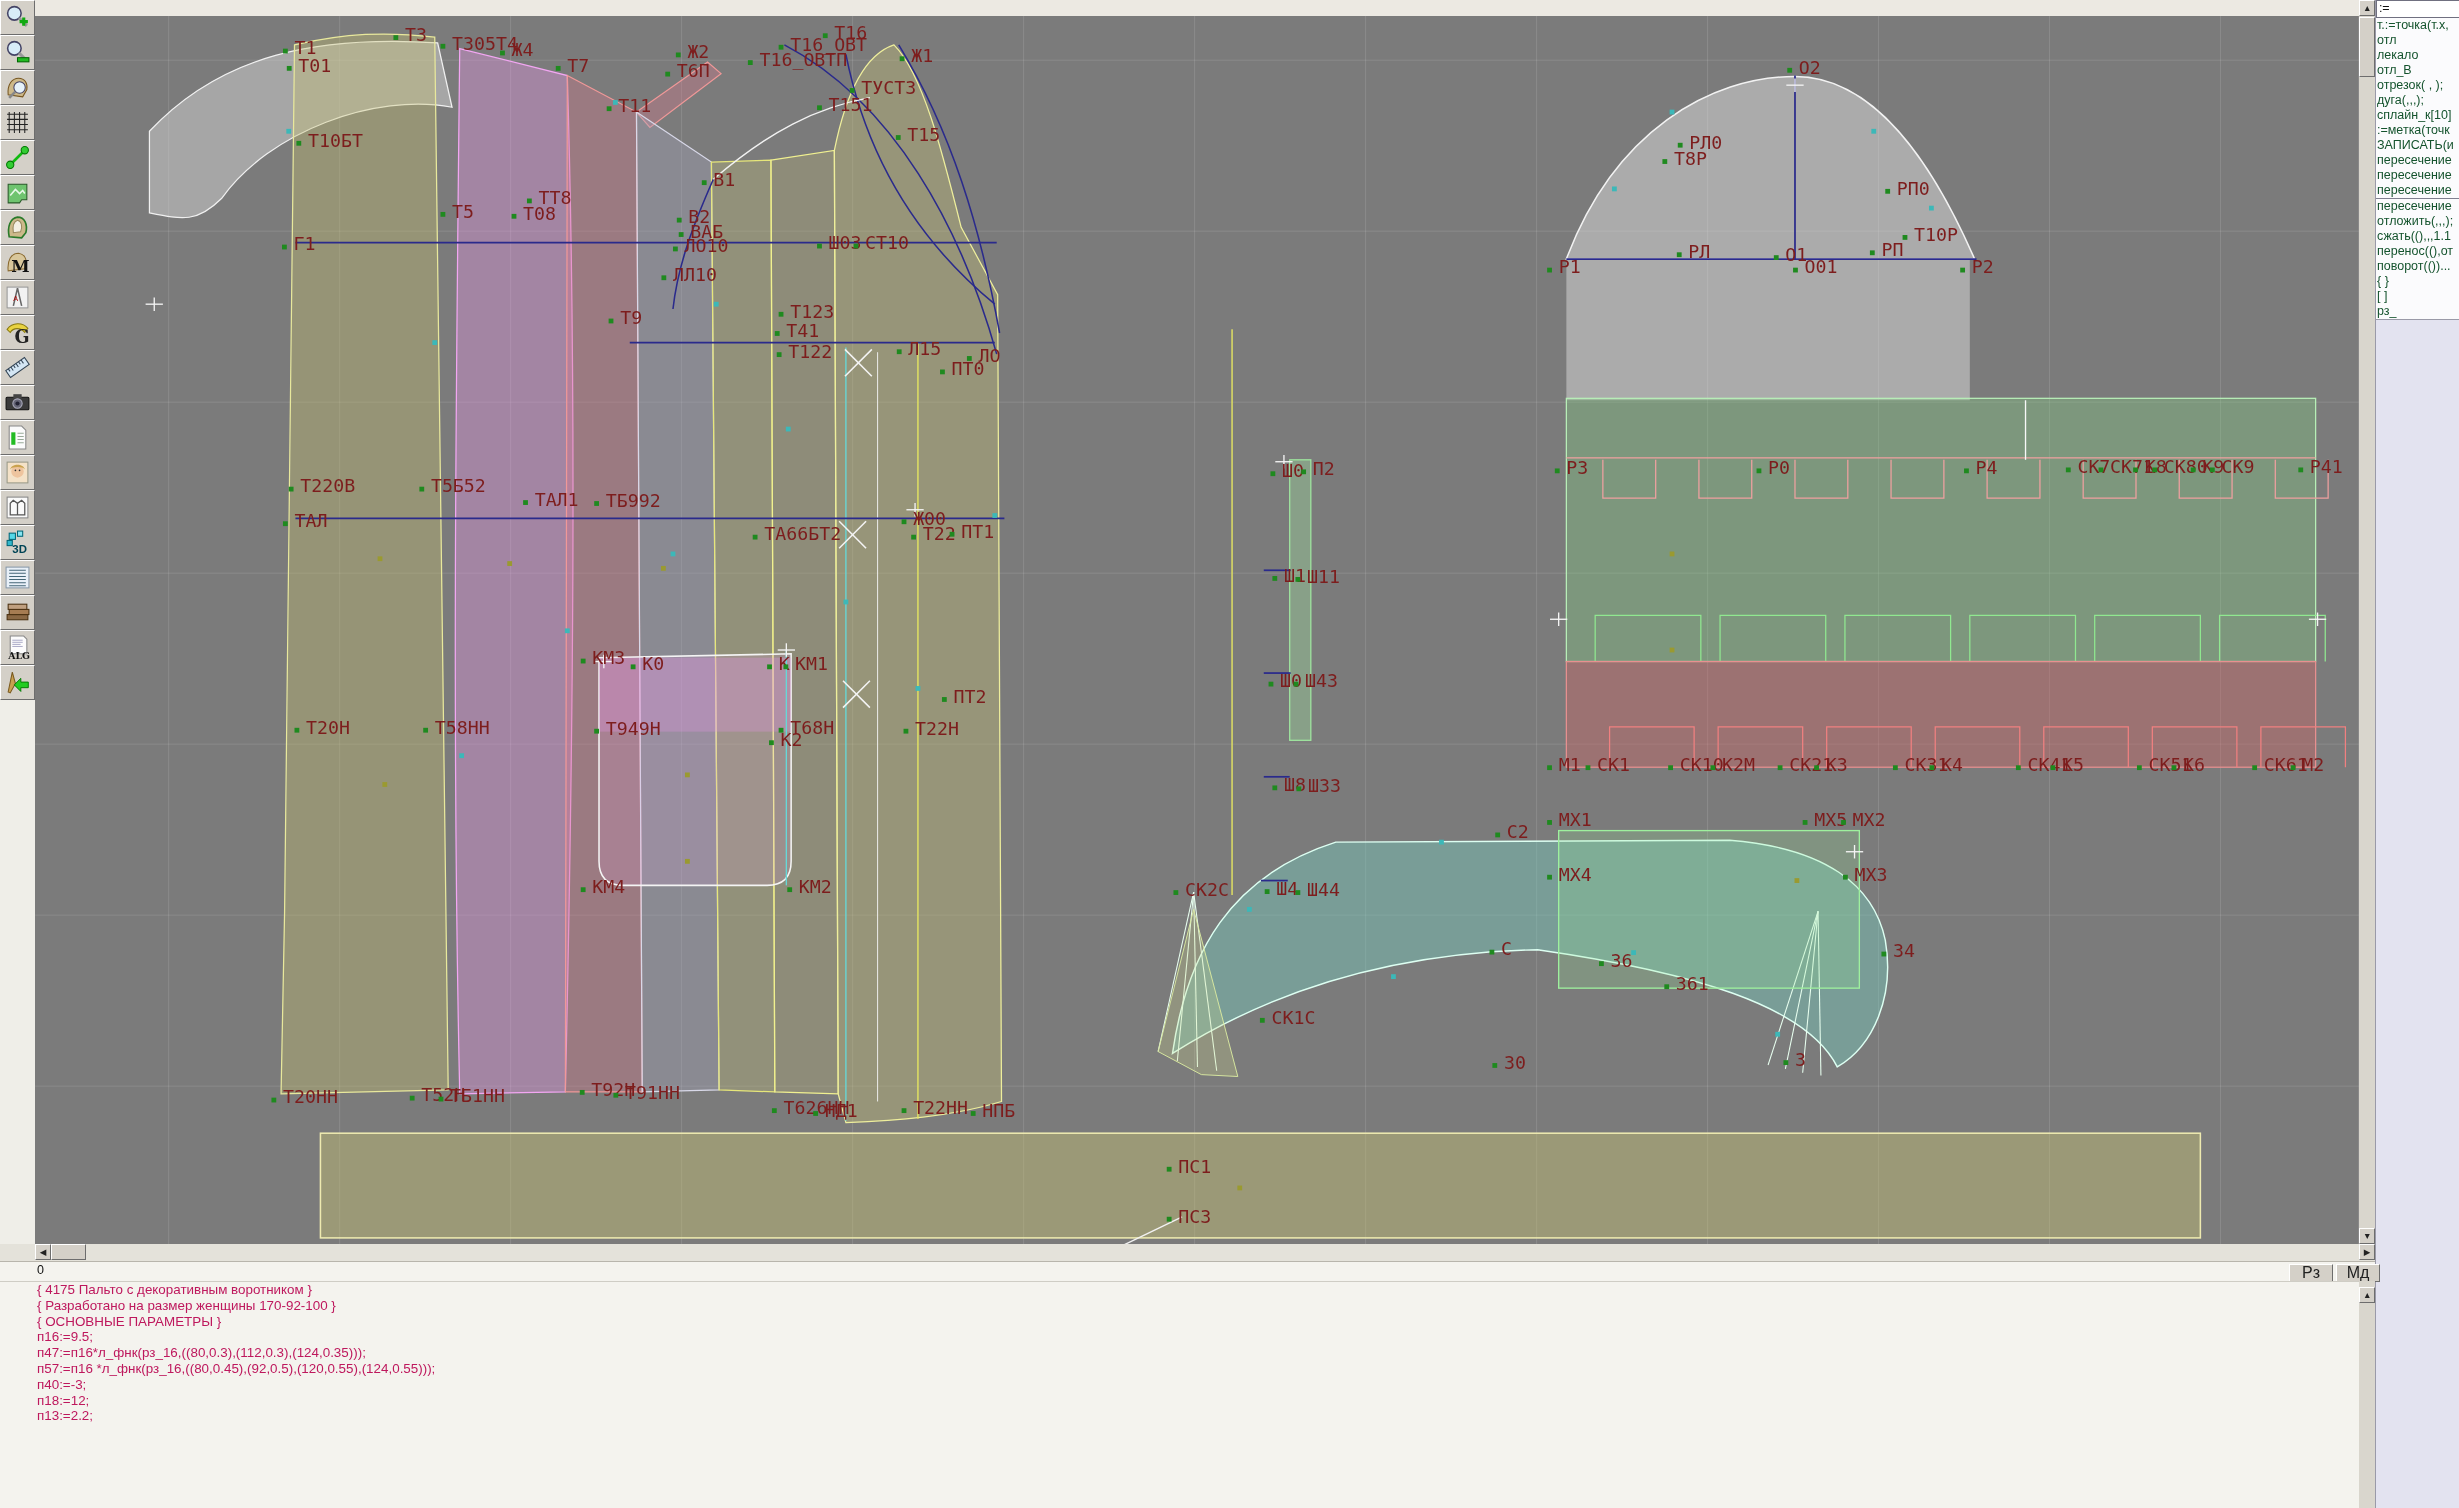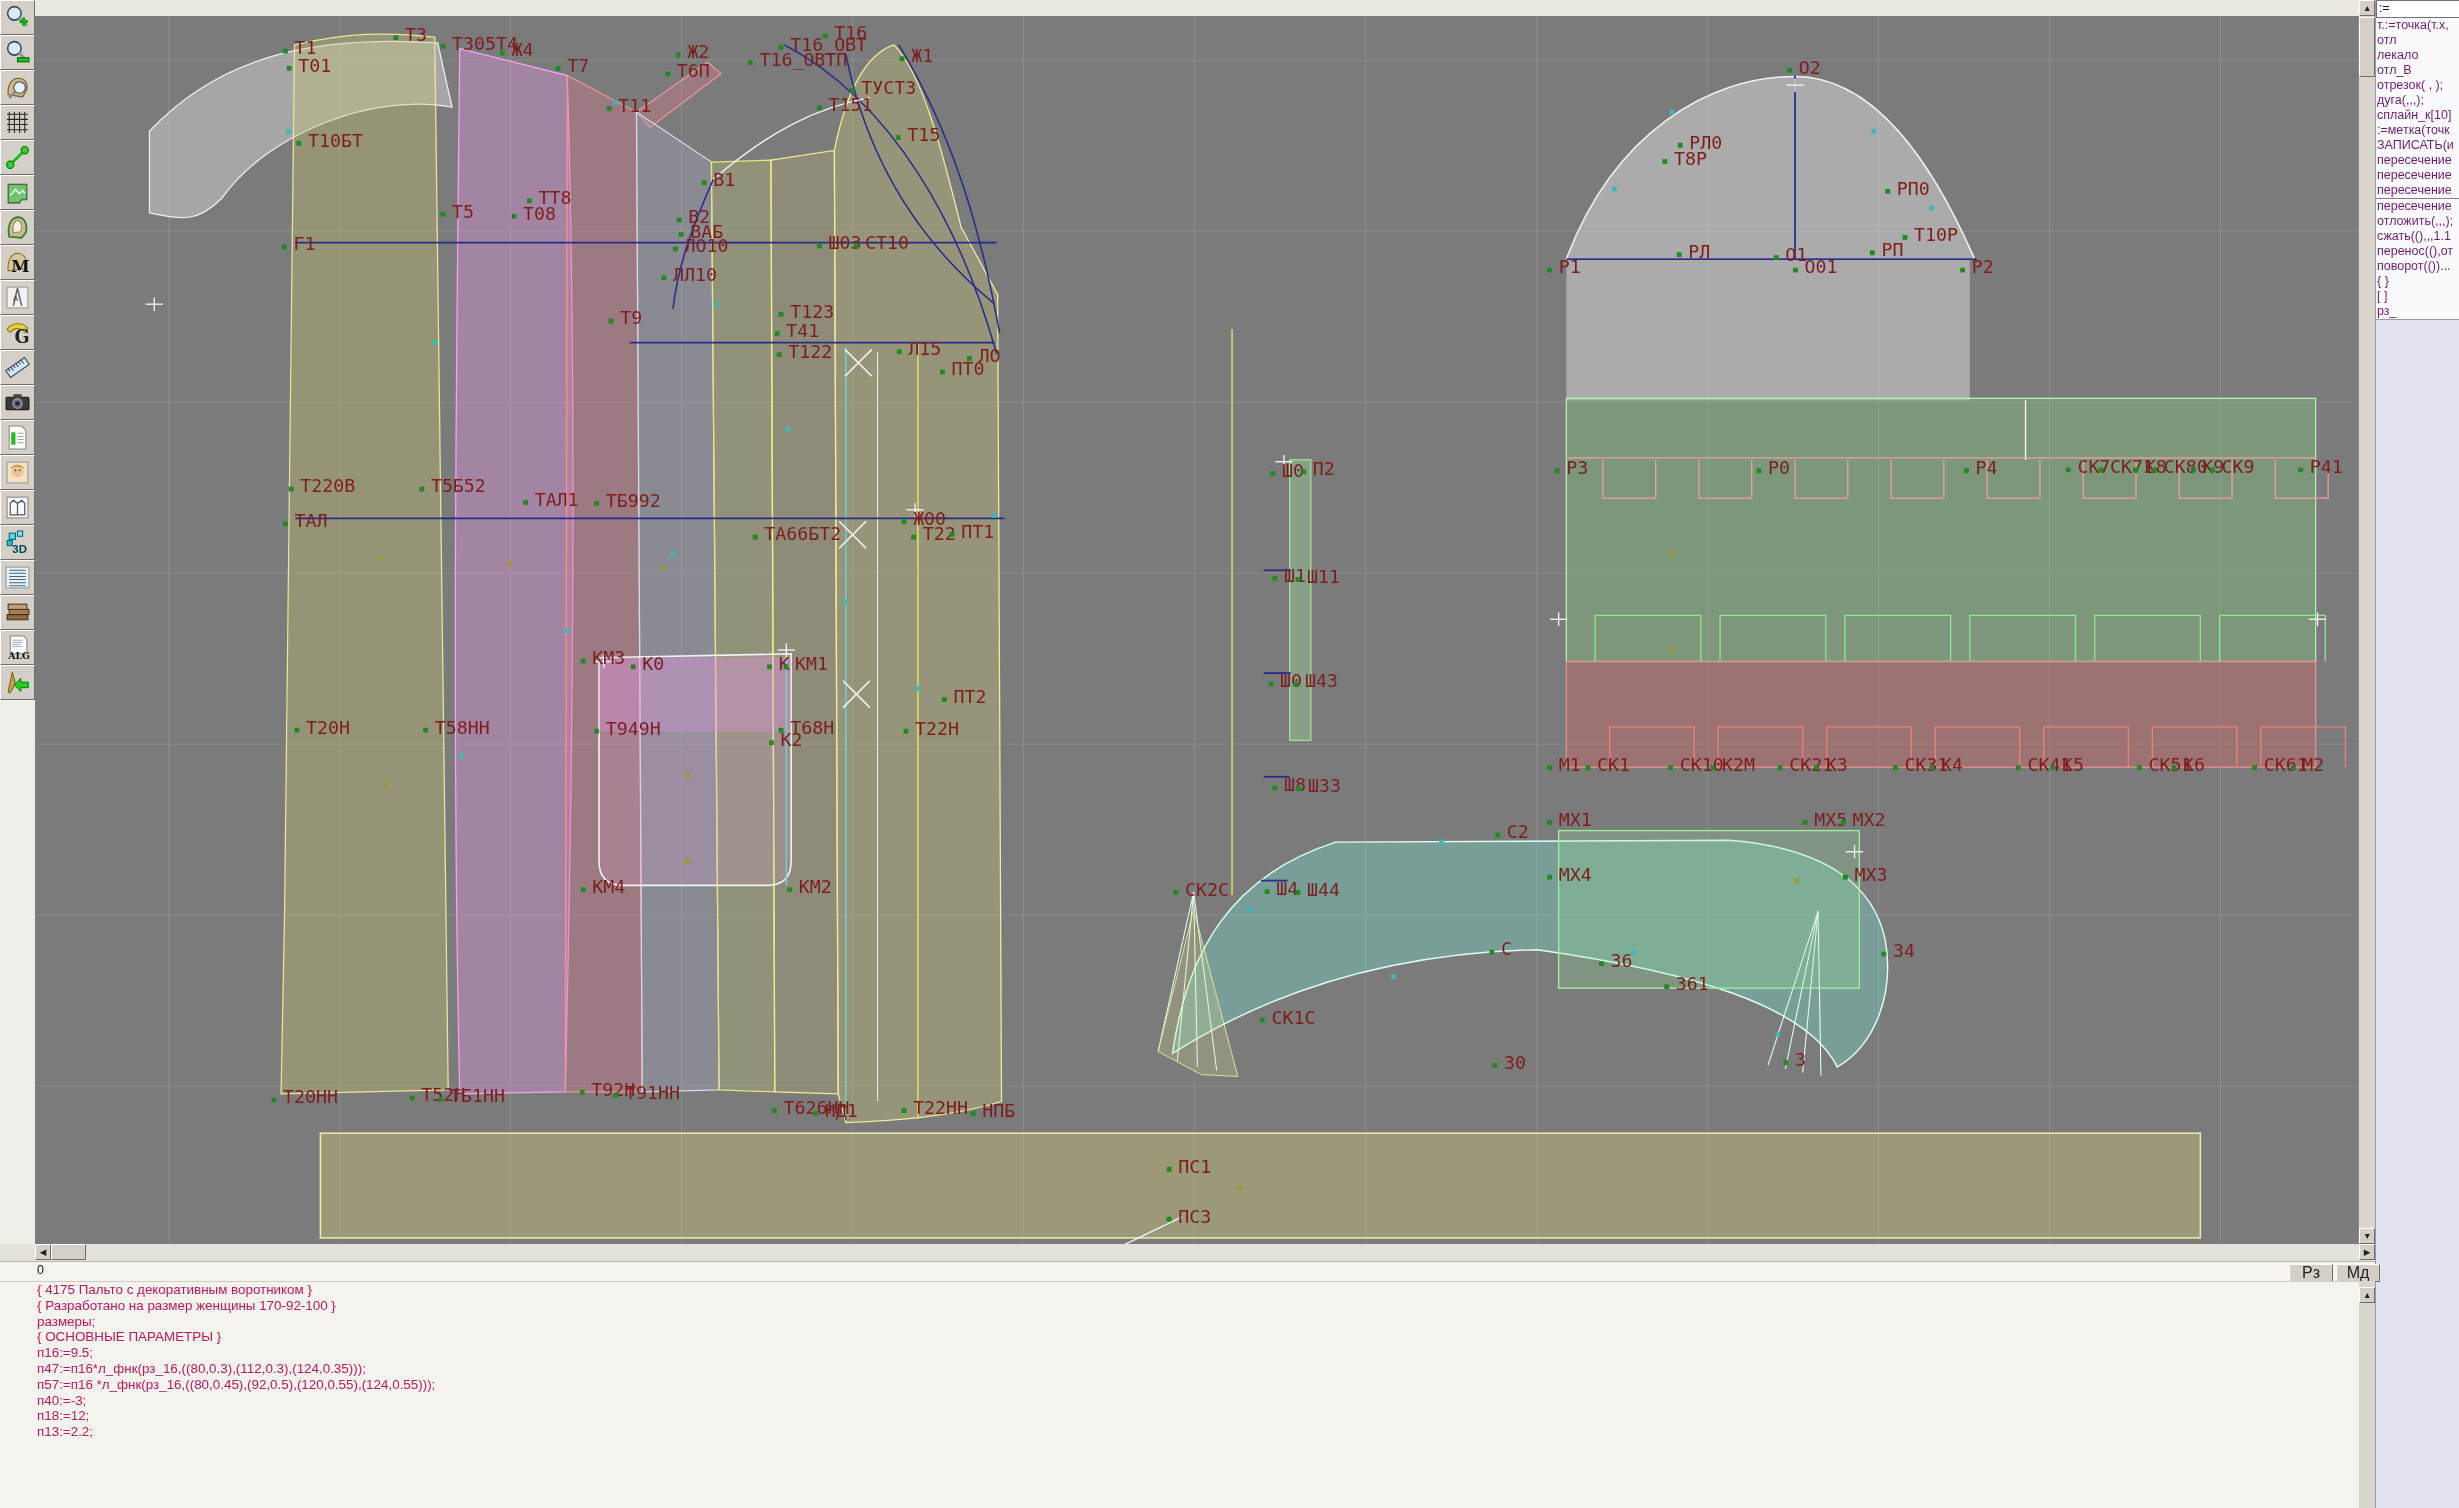--- a/index.html
+++ b/index.html
@@ -16,21 +16,21 @@
   .sb{position:absolute;background:#d9d6cd;}
   .sbtn{position:absolute;width:16.3px;height:16.3px;background:#d4d0c8;border:1px solid;
     border-color:#fff #6d6d6d #6d6d6d #fff;box-sizing:border-box;font-size:8.6px;line-height:14.4px;
     text-align:center;color:#222;}
   .sthumb{position:absolute;background:#d4d0c8;border:1px solid;border-color:#fff #6d6d6d #6d6d6d #fff;box-sizing:border-box;}
   
   #rightpanel{position:absolute;left:2375px;top:0;width:85px;height:1508px;background:#e3e3f0;border-left:1px solid #9a9aa8;box-sizing:border-box;}
   #cmdinput{height:16.3px;background:#fff;border:1px solid #707080;font-size:12.5px;line-height:14.4px;
     padding:0 1.9px;white-space:nowrap;overflow:hidden;color:#111;}
   #cmdlist{background:#fbfbfd;border-bottom:1px solid #9a9aa8;}
-  .cmditem{height:15px;font-size:12.5px;line-height:15px;color:#701a75;white-space:nowrap;overflow:hidden;padding-left:1px;}
+  .cmditem{height:15px;font-size:12.5px;line-height:15px;color:#14532d;white-space:nowrap;overflow:hidden;padding-left:1px;}
   .cmdsep{border-top:1px solid #808090;}
   
   #bottom{position:absolute;left:0;top:1244px;width:2375px;height:264px;background:#f4f3ee;}
   #hscroll{position:absolute;left:0;top:0;width:2375px;height:17.3px;background:#e4e2da;border-bottom:1px solid #b8b5ac;}
   #zeroline{position:absolute;left:37px;top:19px;font-size:12.5px;color:#111;}
   #codearea{position:absolute;left:0;top:37px;width:2359px;height:228px;overflow:hidden;border-top:1px solid #cfcdc5;}
   .codeline{padding-left:37px;font-size:13.4px;line-height:15.8px;color:#be185d;white-space:pre;}
   .winbtn{position:absolute;width:44px;height:18px;background:#d4d0c8;border:1px solid;
     border-color:#fff #6d6d6d #6d6d6d #fff;box-sizing:border-box;font-size:16px;text-align:center;
     line-height:15.4px;color:#222;}
@@ -670,21 +670,20 @@
       <div class="sthumb" style="left:51px;top:0;width:35px;height:16.3px;"></div>
       <div class="sbtn" style="left:2359px;top:0;">▶</div>
     </div>
     <div id="zeroline">0</div>
     <div class="winbtn" style="left:2289px;top:20px;">Рз</div>
     <div class="winbtn" style="left:2336px;top:20px;">Мд</div>
     <div id="codearea">
         <div class="codeline">{ 4175 Пальто с декоративным воротником }</div>
         <div class="codeline">{ Разработано на размер женщины 170-92-100 }</div>
         <div class="codeline"></div>
-        <div class="codeline">размеры;</div>
         <div class="codeline"></div>
         <div class="codeline">{ ОСНОВНЫЕ ПАРАМЕТРЫ }</div>
         <div class="codeline"></div>
         <div class="codeline">п16:=9.5;</div>
         <div class="codeline">п47:=п16*л_фнк(рз_16,((80,0.3),(112,0.3),(124,0.35)));</div>
         <div class="codeline">п57:=п16 *л_фнк(рз_16,((80,0.45),(92,0.5),(120,0.55),(124,0.55)));</div>
         <div class="codeline">п40:=-3;</div>
         <div class="codeline">п18:=12;</div>
         <div class="codeline">п13:=2.2;</div>
       </div>

